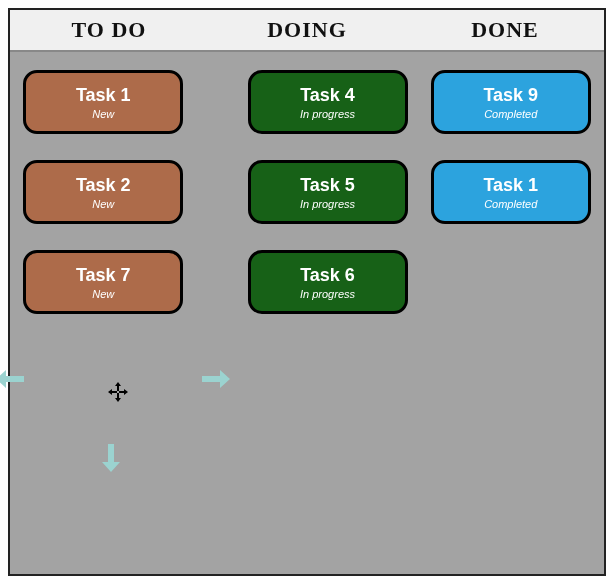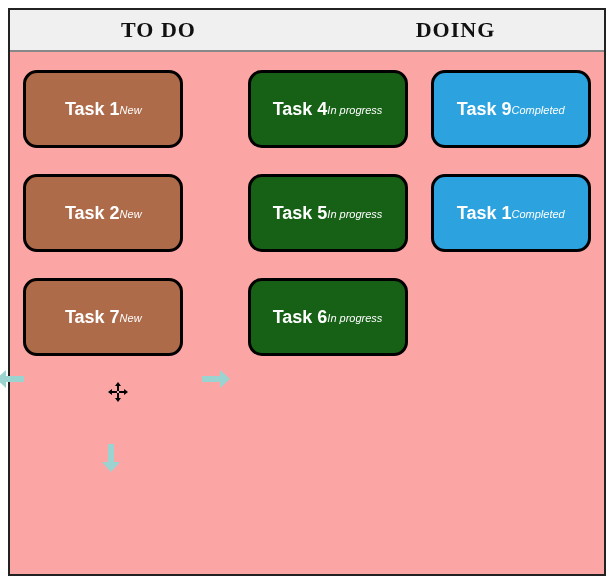--- a/index.html
+++ b/index.html
@@ -1,37 +1,37 @@
 <!DOCTYPE html>
 <html><head>
 <meta charset="utf-8">
 <style>
   html,body{margin:0;padding:0;background:#fff;}
   body{width:614px;height:584px;position:relative;font-family:Verdana,Geneva,sans-serif;}
   .board{
     position:absolute;left:8px;top:8px;width:598px;height:568px;
-    border:2px solid #222;background:#fca5a5;box-sizing:border-box;
+    border:2px solid #222;background:#a3a3a3;box-sizing:border-box;
   }
   .header{
     height:40px;border-bottom:2px solid #888;background:#f0f0f0;
     display:flex;
   }
   .hcell{
     flex:1;text-align:center;font-family:"Comic Sans MS","Comic Sans",cursive;
     font-weight:bold;font-size:22px;letter-spacing:1px;color:#111;
     display:flex;align-items:center;justify-content:center;
     text-transform:uppercase;
   }
   .cols{
     position:relative;height:calc(100% - 40px);display:flex;
   }
   .col{flex:1;padding:18px 10px 10px 10px;box-sizing:border-box;}
   .card{
-    width:160px;height:78px;margin:0 auto 26px auto;border-radius:14px;
-    border:3px solid #000;display:flex;
+    width:160px;height:64px;margin:0 auto 26px auto;border-radius:14px;
+    border:3px solid #000;display:flex;flex-direction:column;
     align-items:center;justify-content:center;color:#fff;cursor:grab;
     box-sizing:border-box;
   }
   .col-todo .card{background:#AD6B4A;}
   .col-doing .card{background:#176117;margin-left:41px;}
   .col-done .card{background:#2CA3DE;}
   .card .title{font-weight:bold;font-size:18px;}
   .card .status{font-style:italic;font-size:11px;margin-top:2px;}
   
   .move-cursor{
@@ -47,20 +47,21 @@
   .arrow-down{left:90px;top:392px;}
 </style>
 </head>
 <body>
 
 <div class="board">
 
   <div class="header">
     <div class="hcell">To Do</div>
     <div class="hcell">Doing</div>
+    <div class="hcell">Done</div>
   </div>
 
   <div class="cols">
 
     <div class="col col-todo">
       <div class="card">
         <div class="title">Task 1</div>
         <div class="status">New</div>
       </div>
       <div class="card">

